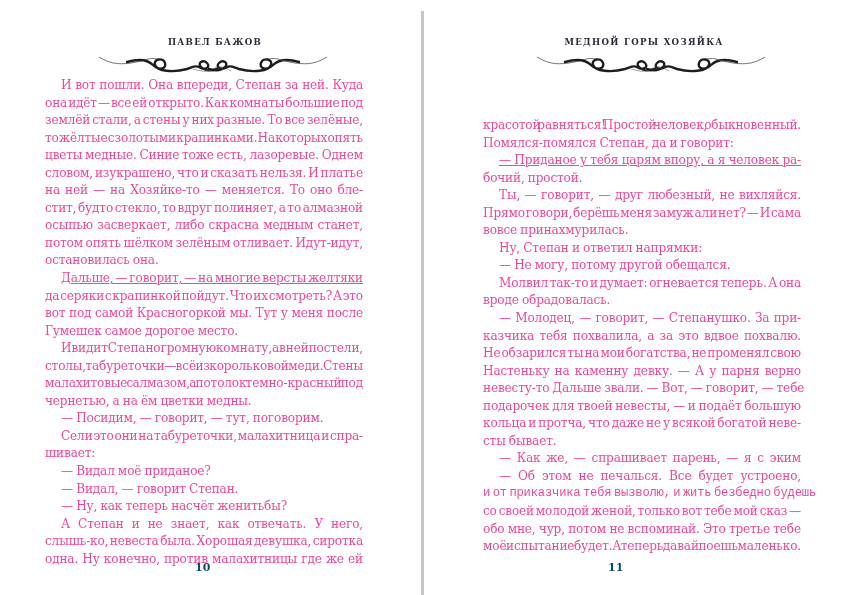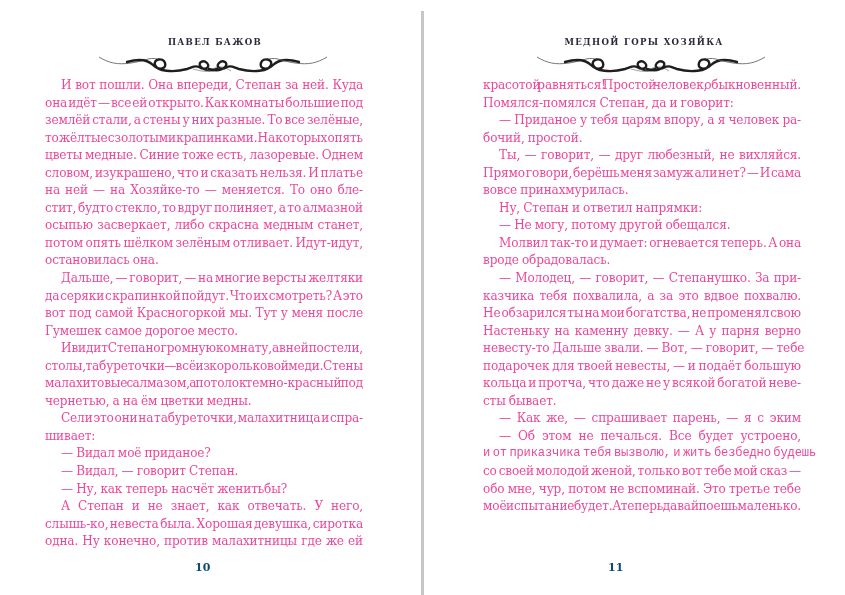--- a/index.html
+++ b/index.html
@@ -36,21 +36,21 @@
   .text {
     position: absolute; top: 66px;
     font-family: "DejaVu Serif", serif;
     font-size: 12.1px; line-height: 17.55px;
     text-align: justify;
     color: #ec4899;
     letter-spacing: -0.15px;
     word-spacing: -0.5px;
   }
   .page.left .text { left: 45px; width: 318px; }
-  .page.right .text { left: 59px; width: 318px; }
+  .page.right .text { left: 59px; width: 318px; margin-top: 40px; }
 
   .line {
     display: block; white-space: nowrap; height: 17.55px;
     text-align-last: justify; text-align: justify;
   }
   .line.last { text-align-last: left; }
   .line.indent { padding-left: 16px; }
 
   .folio {
     position: absolute; top: 550px;
@@ -81,28 +81,29 @@
         <span class="line" style="word-spacing: -2.64583px;">она идёт — все ей открыто. Как комнаты большие под</span>
         <span class="line" style="word-spacing: -1.6059px;">землёй стали, а стены у них разные. То все зелёные,</span>
         <span class="line" style="word-spacing: -3.45089px;">то жёлтые с золотыми крапинками. На которых опять</span>
         <span class="line" style="word-spacing: -0.960938px;">цветы медные. Синие тоже есть, лазоревые. Однем</span>
         <span class="line" style="word-spacing: -1.78571px;">словом, изукрашено, что и сказать нельзя. И платье</span>
         <span class="line" style="word-spacing: 0px;">на ней — на Хозяйке-то — меняется. То оно бле-</span>
         <span class="line" style="word-spacing: -2.05078px;">стит, будто стекло, то вдруг полиняет, а то алмазной</span>
         <span class="line" style="word-spacing: 0px;">осыпью засверкает, либо скрасна медным станет,</span>
         <span class="line" style="word-spacing: -1.125px;">потом опять шёлком зелёным отливает. Идут-идут,</span>
         <span class="line last">остановилась она.</span>
-        <span class="line indent" style="word-spacing: -1.74777px;">Дальше, — говорит, — на многие версты желтяки</span>
+        <span class="line indent" style="word-spacing: -1.74777px; text-decoration: underline;">Дальше, — говорит, — на многие версты желтяки</span>
         <span class="line" style="word-spacing: -2.90625px;">да серяки с крапинкой пойдут. Что их смотреть? А это</span>
         <span class="line" style="word-spacing: 0px;">вот под самой Красногоркой мы. Тут у меня после</span>
         <span class="line last">Гумешек самое дорогое место.</span>
         <span class="line indent" style="word-spacing: -3.65234px;">И видит Степан огромную комнату, а в ней постели,</span>
         <span class="line" style="word-spacing: -4.17857px;">столы, табуреточки — всё из корольковой меди. Стены</span>
         <span class="line" style="word-spacing: -4.41406px;">малахитовые с алмазом, а потолок темно-красный под</span>
         <span class="line last">чернетью, а на ём цветки медны.</span>
+        <span class="line indent last">— Посидим, — говорит, — тут, поговорим.</span>
         <span class="line indent" style="word-spacing: -2.86161px;">Сели это они на табуреточки, малахитница и спра-</span>
         <span class="line last">шивает:</span>
         <span class="line indent last">— Видал моё приданое?</span>
         <span class="line indent last">— Видал, — говорит Степан.</span>
         <span class="line indent last">— Ну, как теперь насчёт женитьбы?</span>
         <span class="line indent" style="word-spacing: 0px;">А Степан и не знает, как отвечать. У него,</span>
         <span class="line" style="word-spacing: -2.18125px;">слышь-ко, невеста была. Хорошая девушка, сиротка</span>
         <span class="line" style="word-spacing: 0px;">одна. Ну конечно, против малахитницы где же ей</span>
       </div>
     <div class="folio">10</div>
@@ -117,21 +118,21 @@
         <path d="M2 8 C 12 14, 20 16, 34 14 C 48 12, 52 8, 60 10" fill="none" stroke="#555" stroke-width="0.8"></path>
         <path d="M30 13 C 40 10, 50 10, 56 16 C 62 22, 70 20, 68 14 C 66 8, 56 10, 58 16 C 60 22, 76 24, 90 20 C 96 18, 98 16, 102 18 C 108 22, 114 18, 110 14 C 106 10, 100 14, 104 18 C 108 22, 114 22, 120 20" fill="none" stroke="#1e1e1e" stroke-width="2.4" stroke-linecap="round"></path>
         <path d="M96 20 C 104 22, 110 24, 116 20 M116 20 C 122 16, 128 18, 134 22" fill="none" stroke="#777" stroke-width="0.7"></path>
         <path d="M202 13 C 192 10, 182 10, 176 16 C 170 22, 162 20, 164 14 C 166 8, 176 10, 174 16 C 172 22, 156 24, 142 20 C 136 18, 134 16, 130 18 C 124 22, 118 18, 122 14 C 126 10, 132 14, 128 18 C 124 22, 118 22, 112 20" fill="none" stroke="#1e1e1e" stroke-width="2.4" stroke-linecap="round"></path>
         <path d="M230 8 C 220 14, 212 16, 198 14 C 184 12, 180 8, 172 10" fill="none" stroke="#555" stroke-width="0.8"></path>
       </svg>
     </div>
     <div class="text" id="right-text">
         <span class="line" style="word-spacing: -6.75781px;">красотой равняться! Простой человек, обыкновенный.</span>
         <span class="line last">Помялся-помялся Степан, да и говорит:</span>
-        <span class="line indent" style="word-spacing: -0.368056px;">— Приданое у тебя царям впору, а я человек ра-</span>
+        <span class="line indent" style="word-spacing: -0.368056px; text-decoration: underline;">— Приданое у тебя царям впору, а я человек ра-</span>
         <span class="line last">бочий, простой.</span>
         <span class="line indent" style="word-spacing: 0px;">Ты, — говорит, — друг любезный, не вихляйся.</span>
         <span class="line" style="word-spacing: -2.74132px;">Прямо говори, берёшь меня замуж али нет? — И сама</span>
         <span class="line last">вовсе принахмурилась.</span>
         <span class="line indent last">Ну, Степан и ответил напрямки:</span>
         <span class="line indent last">— Не могу, потому другой обещался.</span>
         <span class="line indent" style="word-spacing: -2.04911px;">Молвил так-то и думает: огневается теперь. А она</span>
         <span class="line last">вроде обрадовалась.</span>
         <span class="line indent" style="word-spacing: 0px;">— Молодец, — говорит, — Степанушко. За при-</span>
         <span class="line" style="word-spacing: 0px;">казчика тебя похвалила, а за это вдвое похвалю.</span>

